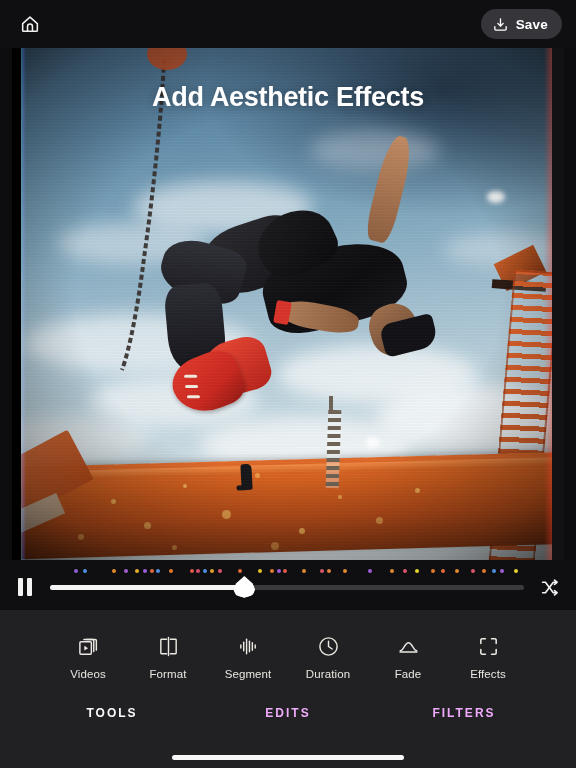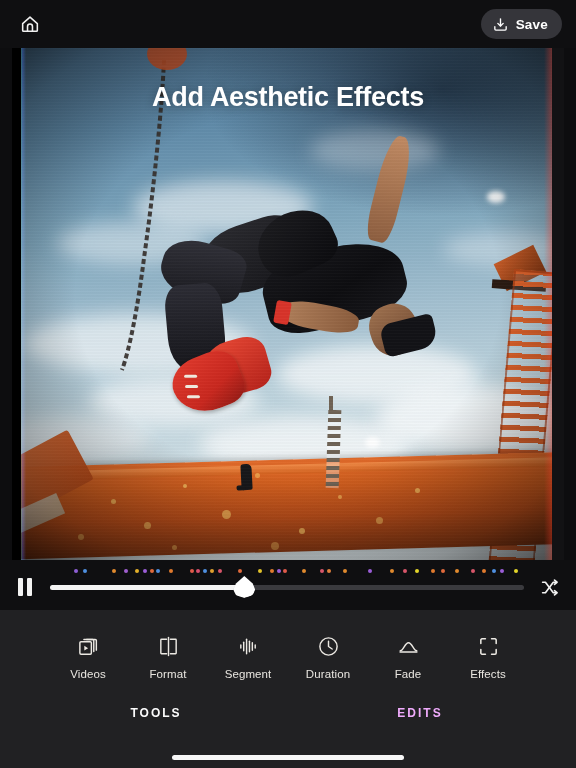--- a/index.html
+++ b/index.html
@@ -476,17 +476,18 @@
           </svg>
         </span>
         <span class="tl">Effects</span>
       </div>
 
     </div>
 
     <div class="tabs">
       <div class="tab active">TOOLS</div>
       <div class="tab idle">EDITS</div>
+      <div class="tab idle">FILTERS</div>
     </div>
   </div>
 
   <div class="home-ind"></div>
 </div>
 
 </body></html>

